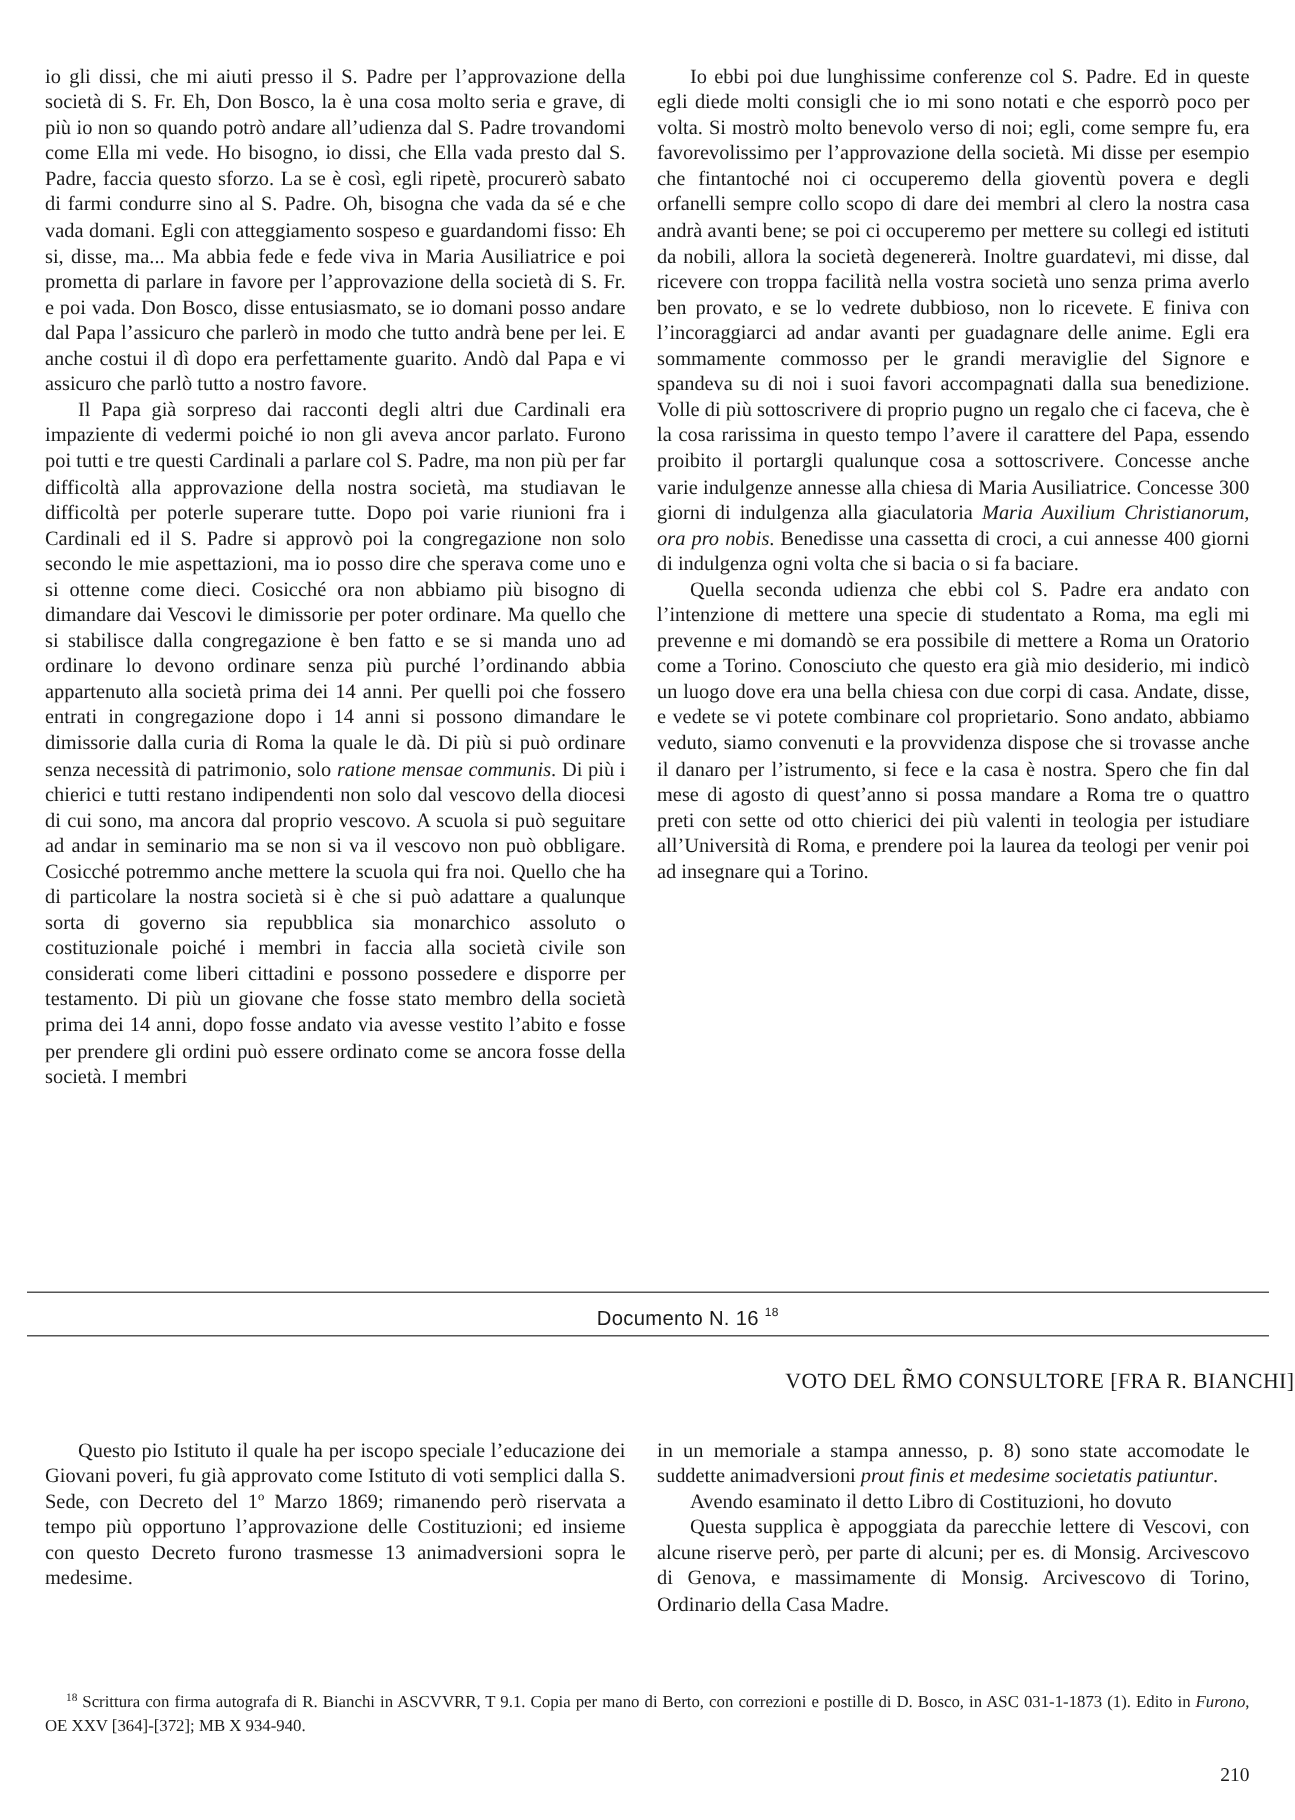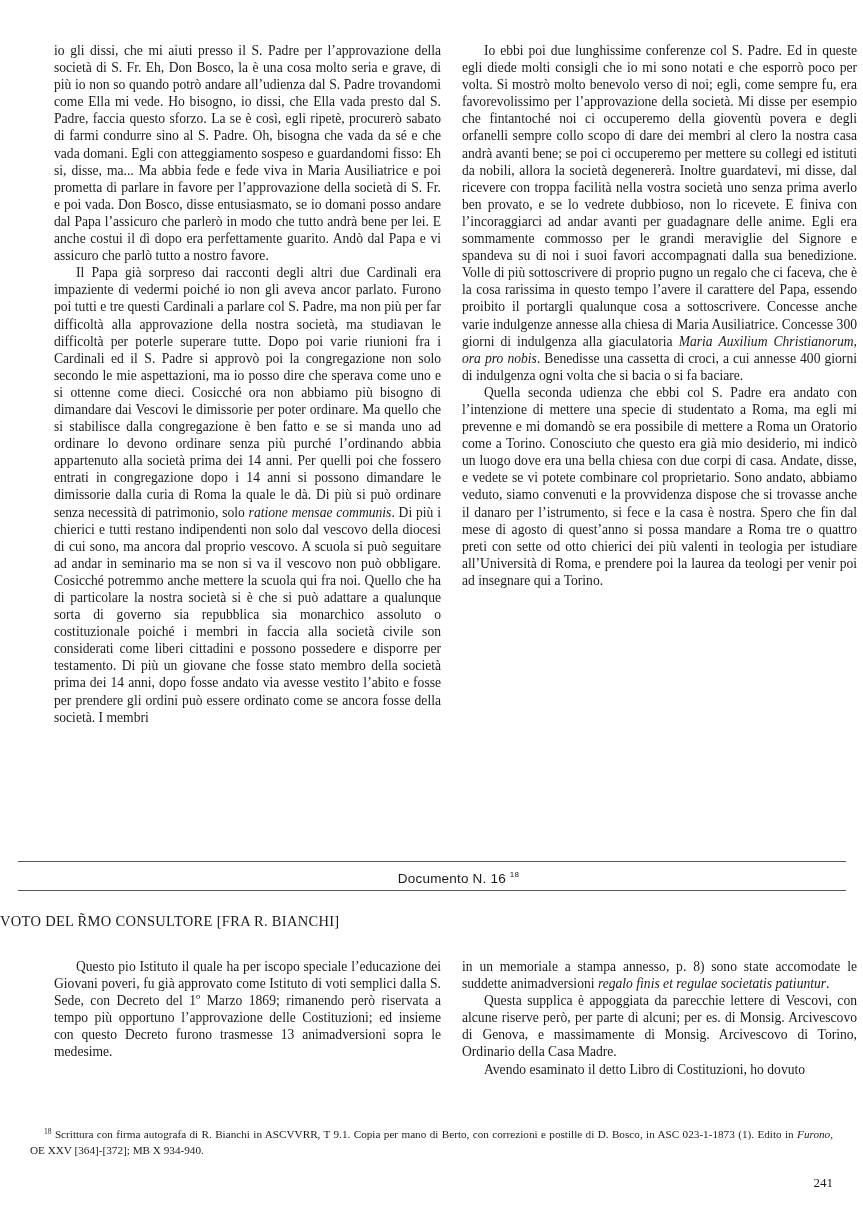--- a/index.html
+++ b/index.html
@@ -1,30 +1,30 @@
 <!DOCTYPE html>
 <html><head>
 <meta charset="utf-8">
 <style>
   html, body { margin:0; padding:0; background:#fff; }
   body { width:863px; height:1213px; position:relative; overflow:hidden;
          font-family:"DejaVu Serif","Liberation Serif",serif; color:#1a1a1a; }
   .col { position:absolute; font-family:"Liberation Serif","DejaVu Serif",serif;
-         font-size:13.6px; line-height:17.1px; text-align:justify;margin-left:24px; }
+         font-size:13.6px; line-height:17.1px; text-align:justify; }
   .col p { margin:0; }
   .col p.ind { text-indent:22px; }
   #col-l { left:30px; top:42px; width:387px; }
   #col-r { left:438px; top:42px; width:395px; }
   #col-l2 { left:30px; top:958px; width:387px; }
   #col-r2 { left:438px; top:958px; width:395px; }
   .rule-line { position:absolute; left:18px; right:17px; height:0; border-top:1.6px solid #555; }
   #doc-label { position:absolute; top:870px; left:0; width:863px; text-align:center;
                font-family:"Liberation Sans","DejaVu Sans",sans-serif; font-size:13.5px; letter-spacing:0.2px;padding-left:27px; }
   #doc-label sup { font-size:8px; vertical-align:6px; }
-  #doc-title { position:absolute; top:913px; left:0; width:863px; text-align:left;
+  #doc-title { position:absolute; top:913px; left:0; width:863px; text-align:right;
                font-family:"Liberation Serif","DejaVu Serif",serif; font-size:14.5px; letter-spacing:0.3px; }
   #footnote { position:absolute; left:30px; top:1124px; width:803px; font-size:11.2px; line-height:15.5px;
               font-family:"Liberation Serif","DejaVu Serif",serif; text-align:justify; }
   #footnote .fnum { font-size:7.5px; vertical-align:4px; margin-left:14px; }
   #page-num { position:absolute; right:30px; top:1175px; font-size:13px;
               font-family:"Liberation Serif","DejaVu Serif",serif; }
   i { font-style:italic; }
 </style>
 </head>
 <body>
@@ -42,20 +42,20 @@
 <div class="rule-line" style="top:861px;"></div>
 <div id="doc-label"><span>Documento N. 16</span> <sup>18</sup></div>
 <div class="rule-line" style="top:890px;"></div>
 <div id="doc-title">VOTO DEL R̃MO CONSULTORE [FRA R. BIANCHI]</div>
 
 <div id="col-l2" class="col">
   <p class="ind">Questo pio Istituto il quale ha per iscopo speciale l’educazione dei Giovani poveri, fu già approvato come Istituto di voti semplici dalla S. Sede, con Decreto del 1º Marzo 1869; rimanendo però riservata a tempo più opportuno l’approvazione delle Costituzioni; ed insieme con questo Decreto furono trasmesse 13 animadversioni sopra le medesime.</p>
 </div>
 
 <div id="col-r2" class="col">
-  <p><span>in un memoriale a stampa annesso, p. 8) sono state accomodate le suddette animadversioni </span><i>regalo finis et regulae societatis patiuntur</i><span>.</span></p>
+  <p><span>in un memoriale a stampa annesso, p. 8) sono state accomodate le suddette animadversioni </span><i>prout finis et medesime societatis patiuntur</i><span>.</span></p>
+  <p class="ind">Avendo esaminato il detto Libro di Costituzioni, ho dovuto</p>
   <p class="ind">Questa supplica è appoggiata da parecchie lettere di Vescovi, con alcune riserve però, per parte di alcuni; per es. di Monsig. Arcivescovo di Genova, e massimamente di Monsig. Arcivescovo di Torino, Ordinario della Casa Madre.</p>
-  <p class="ind">Avendo esaminato il detto Libro di Costituzioni, ho dovuto</p>
 </div>
 
-<div id="footnote"><sup class="fnum">18</sup> <span>Scrittura con firma autografa di R. Bianchi in ASCVVRR, T 9.1. Copia per mano di Berto, con correzioni e postille di D. Bosco, in ASC 023-1-1873 (1). Edito in </span><i>Furono</i><span>, OE XXV [364]-[372]; MB X 934-940.</span></div>
+<div id="footnote"><sup class="fnum">18</sup> <span>Scrittura con firma autografa di R. Bianchi in ASCVVRR, T 9.1. Copia per mano di Berto, con correzioni e postille di D. Bosco, in ASC 031-1-1873 (1). Edito in </span><i>Furono</i><span>, OE XXV [364]-[372]; MB X 934-940.</span></div>
 
-<div id="page-num">241</div>
+<div id="page-num">210</div>
 
 </body></html>

